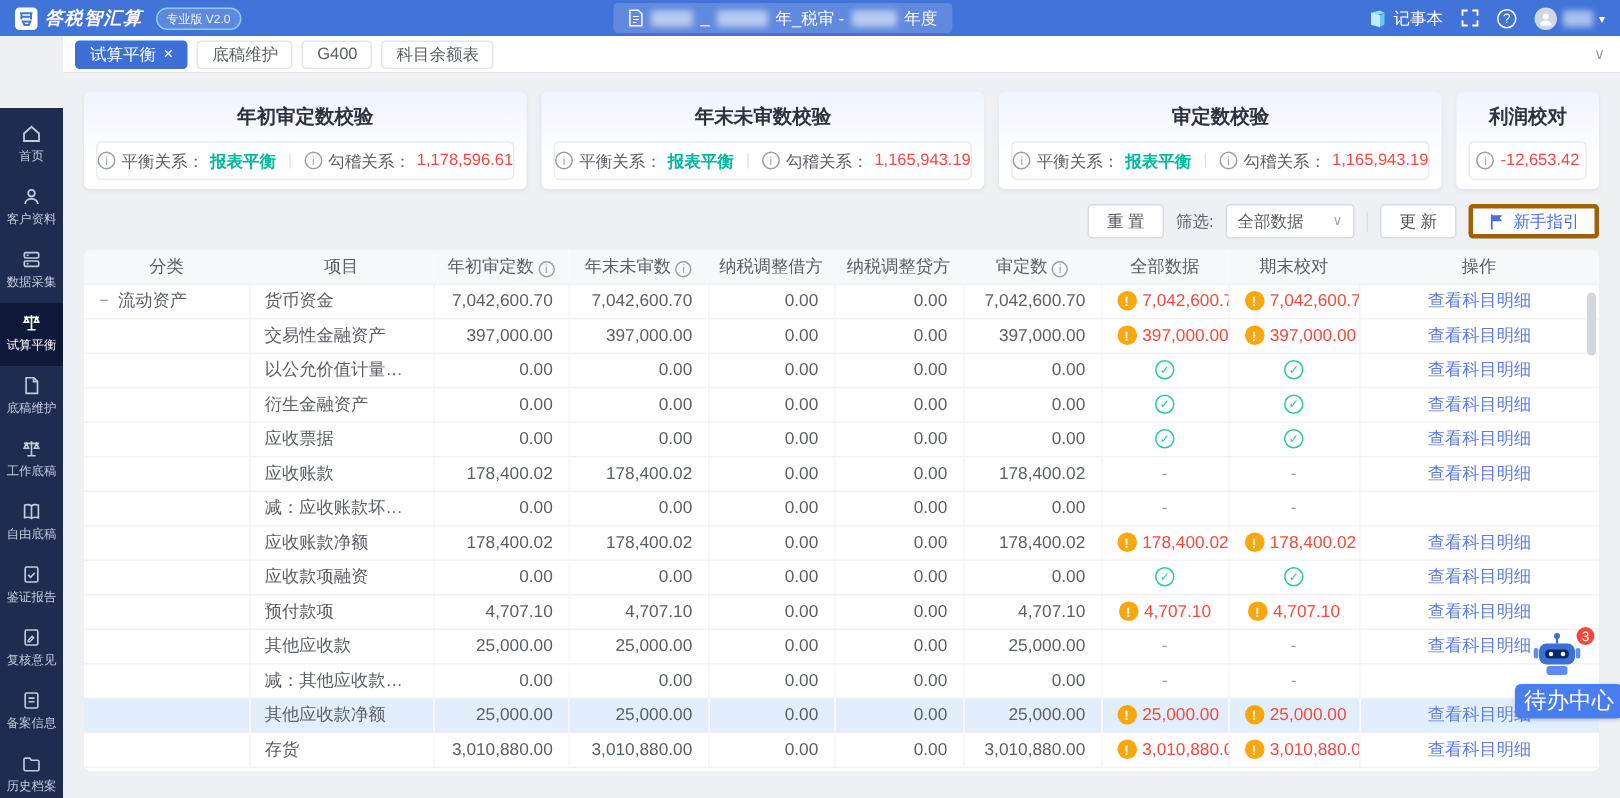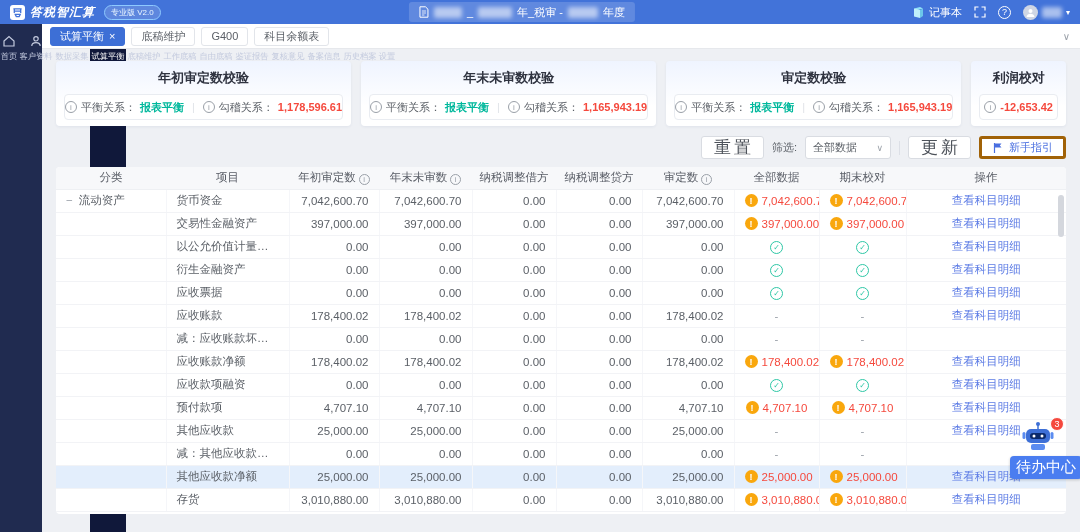--- a/index.html
+++ b/index.html
@@ -26,22 +26,22 @@
   .top-right { margin-left:auto; display:flex; align-items:center; gap:12px; font-size:11px; }
   .tr-item { display:flex; align-items:center; gap:4px; cursor:pointer; }
   .help-circle { width:13px; height:13px; border:1px solid #fff; border-radius:50%;
     display:inline-flex; align-items:center; justify-content:center; font-size:9px; }
   .avatar { width:15px; height:15px; border-radius:50%; background:#cfd6e4;
     display:inline-flex; align-items:center; justify-content:center; overflow:hidden; }
   .caret { font-size:8px; }
 
   
   .layout { display:flex; height:508px; }
-  .sidebar { width:42px; background:#202b50; display:flex; flex-direction:row;
-    padding-top:4px; flex-shrink:0; }
+  .sidebar { width:42px; background:#202b50; display:flex; flex-direction:column;
+    padding-top:4px; flex-shrink:0;margin-top:48px; }
   .side-item { display:flex; flex-direction:column; align-items:center; gap:2px;
     padding:6px 0 7px; color:#c3cade; cursor:pointer; }
   .side-item .sicon { width:14px; height:14px; }
   .side-item .sicon svg { width:14px; height:14px; }
   .side-label { font-size:9px; transform:scale(.92); white-space:nowrap; }
   .side-item.active { background:#10183a; color:#ffffff; }
 
   .main { flex:1; display:flex; flex-direction:column; min-width:0; }
   .tabstrip { height:25px; background:#fff; border-bottom:1px solid #e6e8ec;
     display:flex; align-items:center; gap:6px; padding:0 8px; position:relative; flex-shrink:0; }
@@ -58,34 +58,34 @@
   .card { flex:1; background:linear-gradient(180deg,#eff4ff,#ffffff 70%); border-radius:4px;
     padding:6px 8px; box-shadow:0 1px 3px rgba(30,60,120,.07); }
   .card-title { text-align:center; font-size:13px; font-weight:bold; color:#2f3340; margin:2px 0 7px; }
   .card-pill { background:#fff; border:1px solid #e9ecf1; border-radius:4px; height:26px;
     display:flex; align-items:center; justify-content:center; gap:8px; font-size:11px; color:#5a5f66; }
   .info-i { width:12px; height:12px; border:1px solid #9aa0a8; border-radius:50%; color:#9aa0a8;
     display:inline-flex; align-items:center; justify-content:center; font-size:8px; font-style:normal;
     flex-shrink:0; }
   .seg { display:inline-flex; align-items:center; gap:4px; white-space:nowrap; }
   .val-teal { color:#00b89c; font-weight:bold; }
-  .val-red { color:#f5493d; font-weight:bold; }
+  .val-red { color:#f5493d; font-weight:normal; }
   .pill-div { color:#e0e3e8; }
 
   
   .toolbar { margin-top:10px; display:flex; align-items:center; flex-shrink:0; }
   .sheet-tabs { display:inline-flex; border-radius:3px; overflow:hidden;
     border:1px solid #e4e7ed; background:#fff; }
   .sheet-tab { height:24px; padding:0 13px; font-size:12px; display:inline-flex; align-items:center;
     color:#2f3340; cursor:pointer; border-right:1px solid #e4e7ed; }
   .sheet-tab:last-child { border-right:none; }
   .sheet-tab.active { background:#3d6fd6; color:#fff; font-weight:bold; }
   .tb-right { margin-left:auto; display:flex; align-items:center; gap:8px; font-size:11px; color:#5a5f66; }
   .btn { height:23px; padding:0 12px; background:#fff; border:1px solid #d9dce2; border-radius:3px;
-    font-size:17px; color:#4d525a; display:inline-flex; align-items:center; letter-spacing:3px;
+    font-size:11px; color:#4d525a; display:inline-flex; align-items:center; letter-spacing:3px;
     padding-right:9px; cursor:pointer; }
   .sel { height:23px; min-width:86px; background:#fff; border:1px solid #d9dce2; border-radius:3px;
     display:inline-flex; align-items:center; justify-content:space-between; padding:0 7px; gap:6px; cursor:pointer; }
   .sel .chev { color:#9aa0a8; font-size:9px; }
   .vdiv { width:1px; height:14px; background:#dcdfe6; }
   .btn-guide { height:23px; padding:0 10px; background:#fff; border:3px solid #a16207; border-radius:3px;
     color:#4a6fe0; font-size:11px; display:inline-flex; align-items:center; gap:5px; cursor:pointer; }
   .btn-guide svg { width:12px; height:12px; }
 
   

